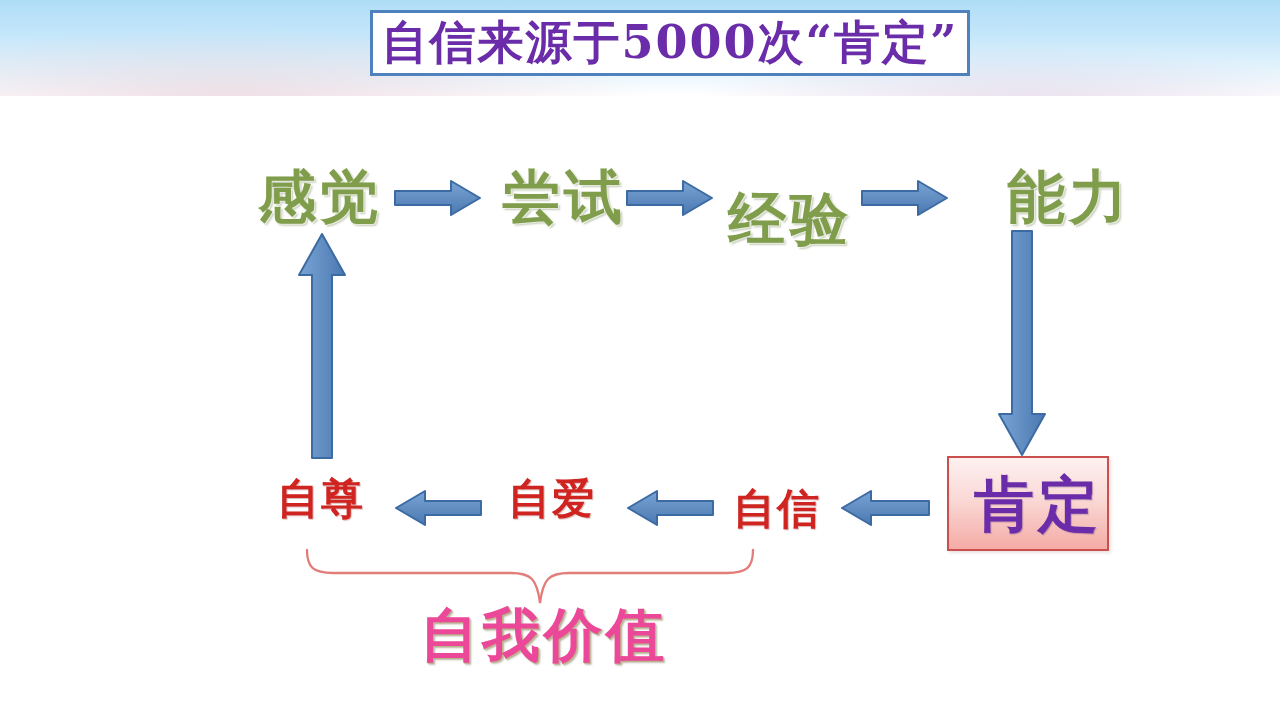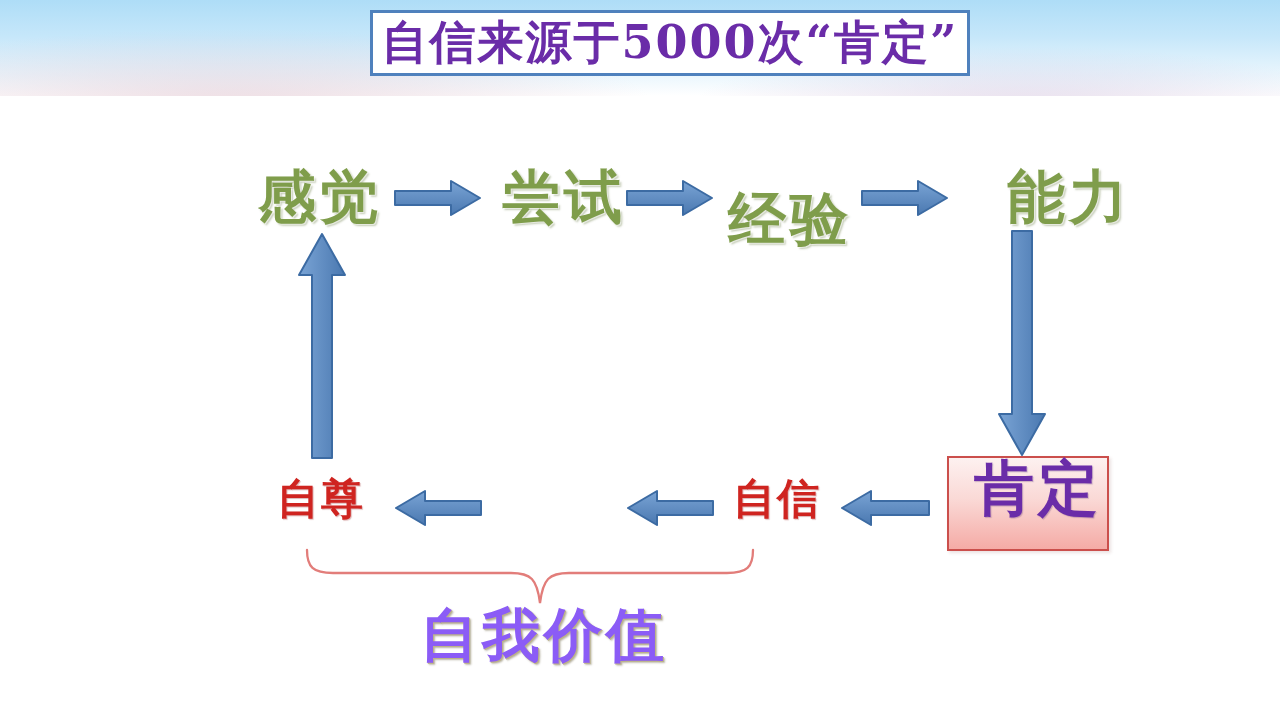--- a/index.html
+++ b/index.html
@@ -27,28 +27,28 @@
   .green{
     font-size:58px;color:#7f9d4b;letter-spacing:4px;
     text-shadow:1px 1px 0 rgba(255,255,255,0.55), 2px 2px 2px rgba(90,110,50,0.35);
   }
   .red{
     font-size:42px;color:#cf2420;letter-spacing:2px;
     text-shadow:1px 1px 1px rgba(140,10,10,0.30);
   }
   .olive-label{
     position:absolute;left:420px;top:606px;font-size:58px;font-weight:bold;line-height:1;
-    color:#8b5cf6;letter-spacing:4px;white-space:nowrap;
+    color:#ec4899;letter-spacing:4px;white-space:nowrap;
     text-shadow:1px 1px 0 #bdb387, 2px 2px 2px rgba(80,70,30,0.4);
   }
   .affirm-box{
     position:absolute;left:947px;top:456px;width:162px;height:95px;box-sizing:border-box;
     border:2px solid #cb4f4c;
     background:linear-gradient(180deg,#fdf1f0 0%,#fad9d6 45%,#f5aba6 100%);
-    display:flex;align-items:flex-start;justify-content:center;
+    display:flex;align-items:center;justify-content:center;
     box-shadow:2px 2px 3px rgba(120,60,60,0.15);
     padding-left:20px;
   }
   .affirm-text{
     font-size:60px;font-weight:bold;color:#6a2ca8;letter-spacing:4px;line-height:1;
     text-shadow:1px 1px 1px rgba(60,20,100,0.25);
   }
   .arrow-svg{position:absolute;}
 </style>
 </head>
@@ -96,21 +96,22 @@
 
   <svg class="arrow-svg" style="left:298px;top:233px;" width="48" height="226" viewBox="0 0 48 226">
     <polygon points="24,1 47,42 34,42 34,225 14,225 14,42 1,42" fill="url(#agradH)" stroke="#3c6ba3" stroke-width="2" stroke-linejoin="round"></polygon>
   </svg>
 
   <div class="affirm-box">
     <span class="affirm-text">肯定</span>
   </div>
 
   <span class="flow-word red" style="left:277px;top:478px;">自尊</span>
-  <span class="flow-word red" style="left:733px;top:478px;">自信</span>
+  <span class="flow-word red" style="left:508px;top:478px;">自爱</span>
+  <span class="flow-word red" style="left:733px;top:488px;">自信</span>
 
   <svg class="arrow-svg" style="left:394px;top:489px;" width="88" height="38" viewBox="0 0 88 38">
     <polygon points="87,12 31,12 31,2 2,19 31,36 31,26 87,26" fill="url(#agrad)" stroke="#3c6ba3" stroke-width="2" stroke-linejoin="round"></polygon>
   </svg>
   <svg class="arrow-svg" style="left:626px;top:489px;" width="88" height="38" viewBox="0 0 88 38">
     <polygon points="87,12 31,12 31,2 2,19 31,36 31,26 87,26" fill="url(#agrad)" stroke="#3c6ba3" stroke-width="2" stroke-linejoin="round"></polygon>
   </svg>
   <svg class="arrow-svg" style="left:840px;top:489px;" width="90" height="38" viewBox="0 0 90 38">
     <polygon points="89,12 31,12 31,2 2,19 31,36 31,26 89,26" fill="url(#agrad)" stroke="#3c6ba3" stroke-width="2" stroke-linejoin="round"></polygon>
   </svg>

